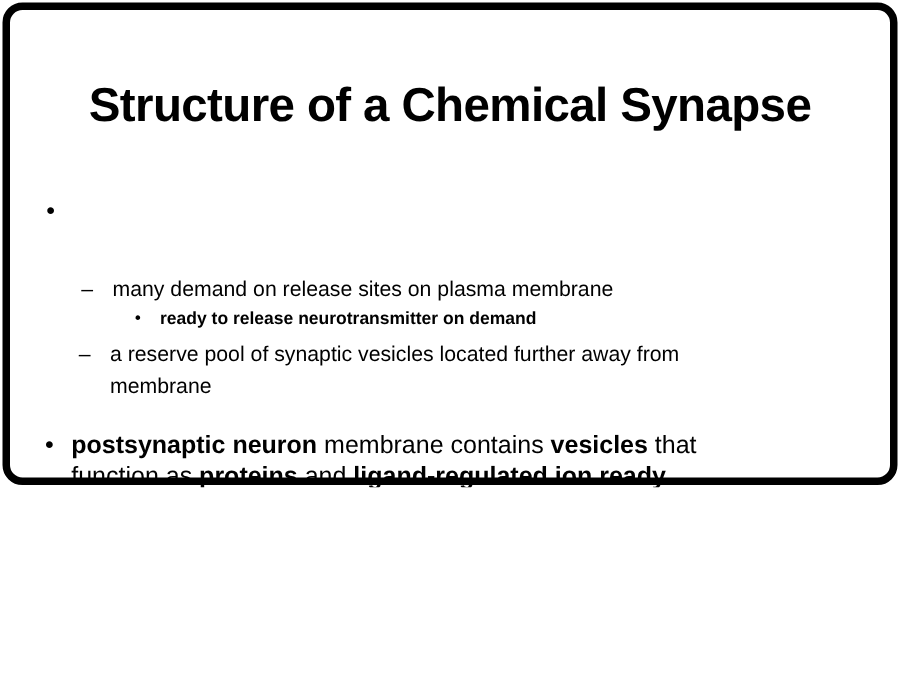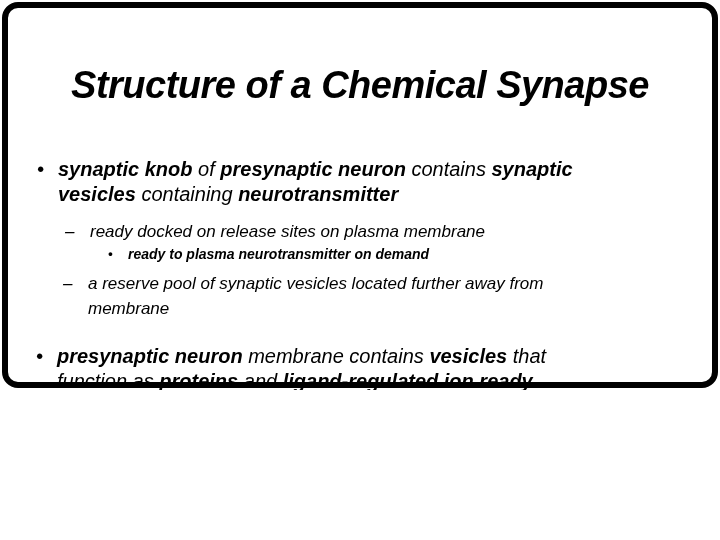--- a/index.html
+++ b/index.html
@@ -8,21 +8,20 @@
     background: #ffffff;
   }
   .slide {
     position: relative;
     width: 720px;
     height: 390px;
     background: #ffffff;
     overflow: hidden;
     font-family: "Liberation Sans", "DejaVu Sans", sans-serif;
     color: #000000;
-    font-style: italic;
   }
   .frame {
     position: absolute;
     inset: 2px;
     border: 6px solid #000000;
     border-radius: 16px;
     pointer-events: none;
   }
   .title {
     position: absolute;
@@ -65,20 +64,20 @@
   }
   b { font-weight: bold; }
 </style>
 </head>
 <body>
 
 <div class="slide" style="background: rgb(255, 255, 255); color: rgb(0, 0, 0);">
   <div class="frame" style="border-color: rgb(0, 0, 0);"></div>
   <div class="title">Structure of a Chemical Synapse</div>
   <div id="bullets">
-      <div class="bullet lvl1"><span class="marker">•</span><span><b>synaptic knob</b> of <b>presynaptic neuron</b> contains <b>synaptic</b><br><b>vesicles</b> containing <b>neurotransmitter</b></span></div>
-      <div class="bullet lvl2"><span class="marker">–</span><span>ready docked on release sites on plasma membrane</span></div>
-      <div class="bullet lvl3"><span class="marker">•</span><span><b>ready to plasma neurotransmitter on demand</b></span></div>
+      <div class="bullet lvl1"><span class="marker">•</span></div>
+      <div class="bullet lvl2"><span class="marker">–</span><span>many demand on release sites on plasma membrane</span></div>
+      <div class="bullet lvl3"><span class="marker">•</span><span><b>ready to release neurotransmitter on demand</b></span></div>
       <div class="bullet lvl2"><span class="marker">–</span><span>a reserve pool of synaptic vesicles located further away from<br>membrane</span></div>
-      <div class="bullet lvl1"><span class="marker">•</span><span><b>presynaptic neuron</b> membrane contains <b>vesicles</b> that<br>function as <b>proteins</b> and <b>ligand-regulated ion ready</b></span></div>
+      <div class="bullet lvl1"><span class="marker">•</span><span><b>postsynaptic neuron</b> membrane contains <b>vesicles</b> that<br>function as <b>proteins</b> and <b>ligand-regulated ion ready</b></span></div>
     </div>
   <div class="page-number" style="color: #ef4444; margin-left: 44px;">12-58</div>
 </div>
 
 </body></html>

